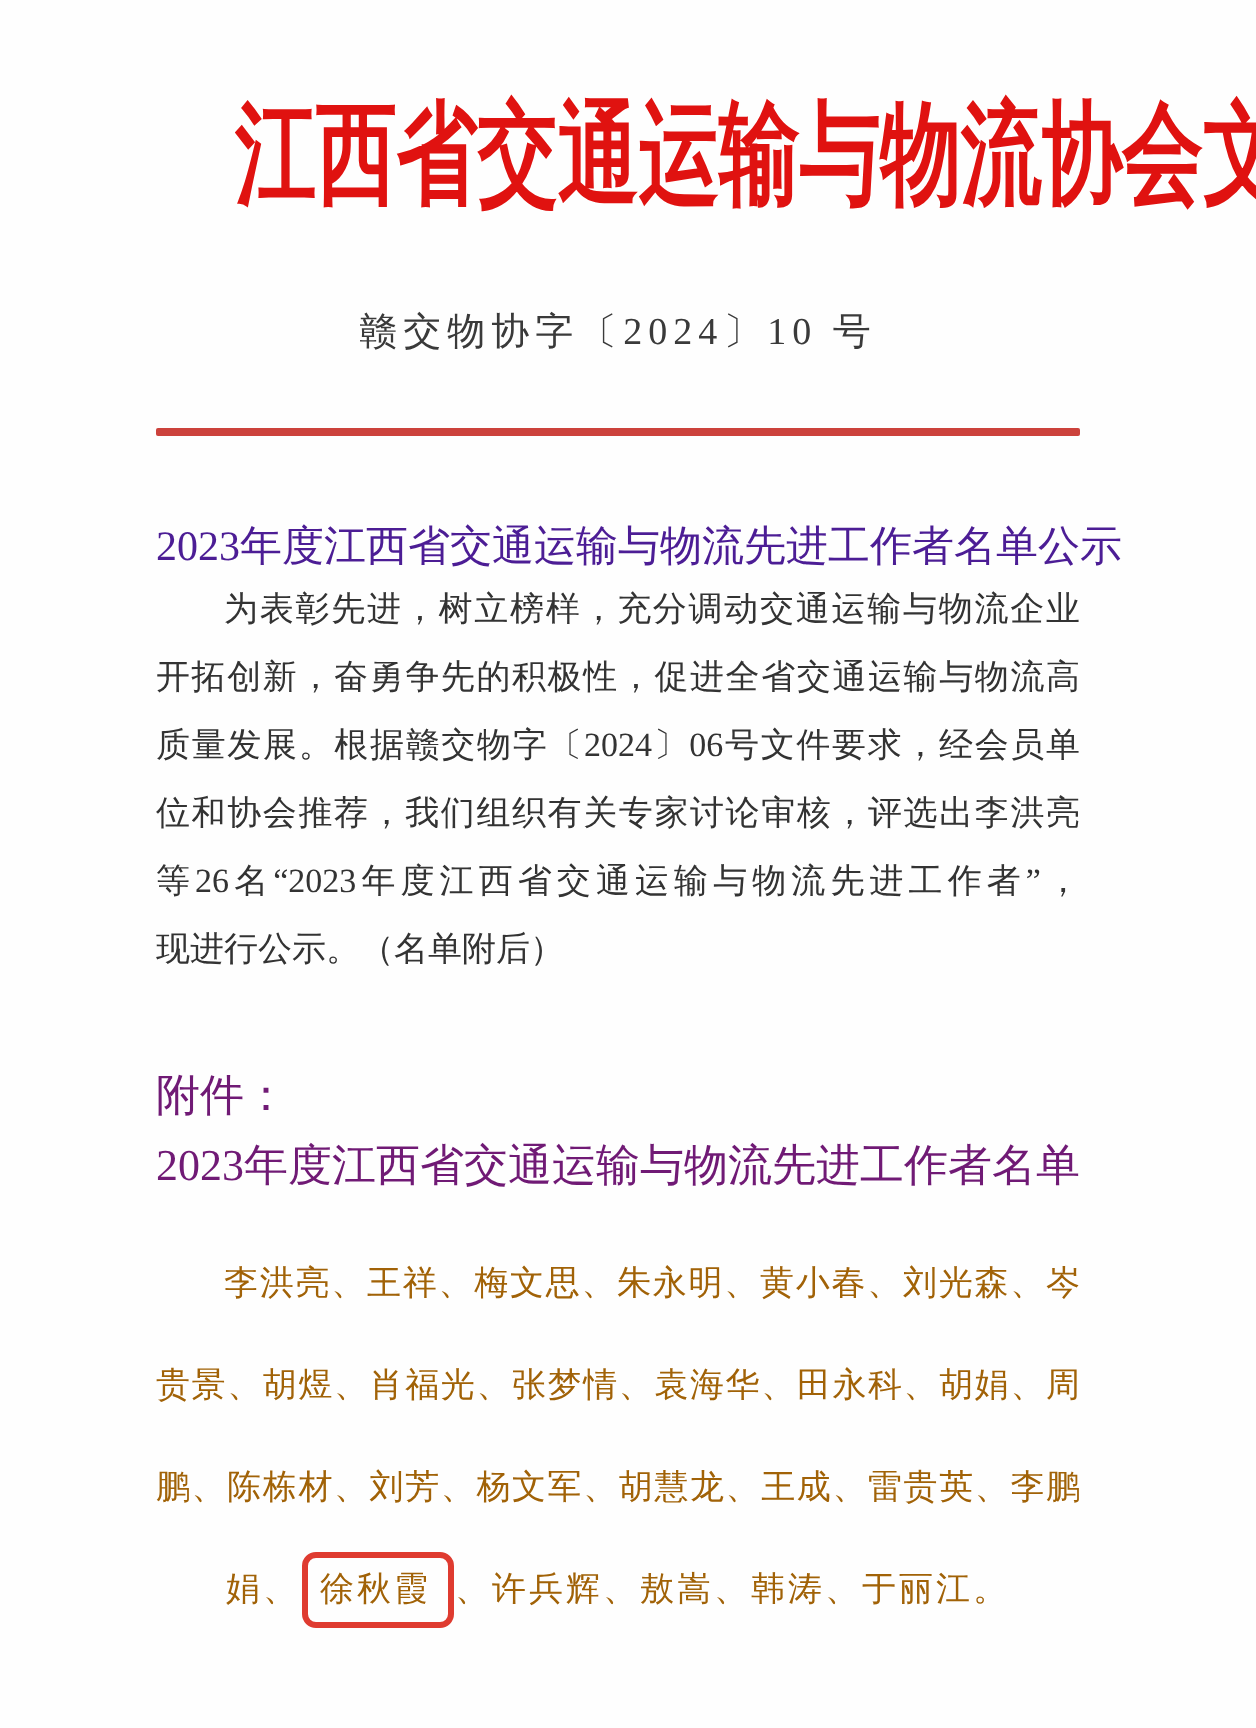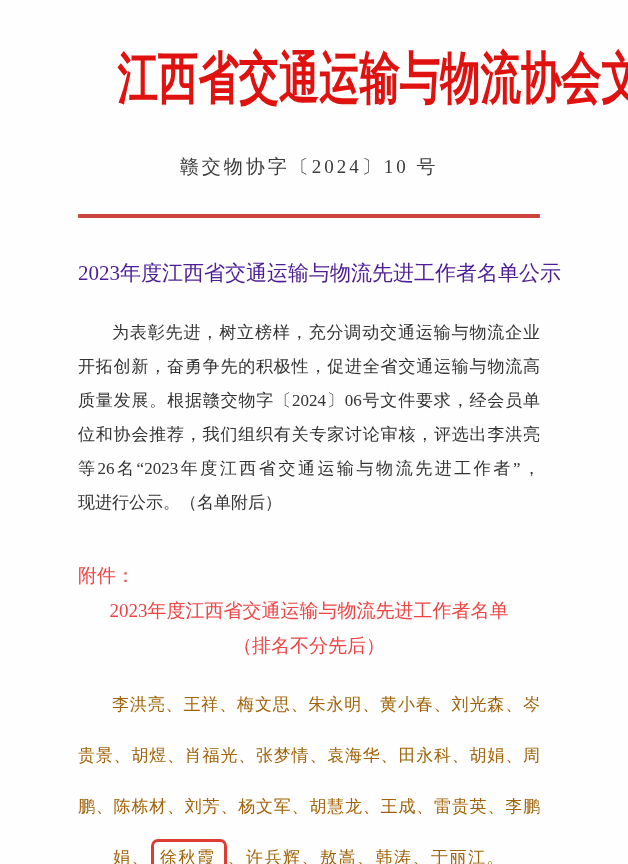--- a/index.html
+++ b/index.html
@@ -47,38 +47,38 @@
   }
   .doc-title {
     margin-top: 40px;
     text-align: center;
     font-size: 21px;
     font-weight: 400;
     color: #4c1d95;
     line-height: 30px;
     white-space: nowrap;
   }
-  .body-block { margin-top: 28px; }
+  .body-block { }
   .bline {
     font-size: 17px;
     line-height: 34px;
     color: #333333;
     white-space: nowrap;
   }
   .jline {
     white-space: normal;
     text-align: justify;
     text-align-last: justify;
   }
   .indent { text-indent: 2em; }
   .attach-block { margin-top: 38px; }
   .aline {
-    font-size: 19px;
+    font-size: 22px;
     line-height: 35px;
-    color: #ef4444;
+    color: #701a75;
   }
   .center { text-align: center; }
   .names-block { margin-top: 16px; }
   .nline {
     font-size: 17px;
     line-height: 51px;
     color: #a16207;
   }
   .nline.last {
     letter-spacing: 1.5px;
@@ -113,21 +113,20 @@
     <div class="bline jline">开拓创新，奋勇争先的积极性，促进全省交通运输与物流高</div>
     <div class="bline jline">质量发展。根据赣交物字〔2024〕06号文件要求，经会员单</div>
     <div class="bline jline">位和协会推荐，我们组织有关专家讨论审核，评选出李洪亮</div>
     <div class="bline jline">等26名“2023年度江西省交通运输与物流先进工作者”，</div>
     <div class="bline">现进行公示。（名单附后）</div>
   </div>
 
   <div class="attach-block">
     <div class="aline">附件：</div>
     <div class="aline center">2023年度江西省交通运输与物流先进工作者名单</div>
-    <div class="aline center">（排名不分先后）</div>
   </div>
 
   <div class="names-block">
     <div class="nline jline indent">李洪亮、王祥、梅文思、朱永明、黄小春、刘光森、岑</div>
     <div class="nline jline">贵景、胡煜、肖福光、张梦情、袁海华、田永科、胡娟、周</div>
     <div class="nline jline">鹏、陈栋材、刘芳、杨文军、胡慧龙、王成、雷贵英、李鹏</div>
     <div class="nline last">
       <span>娟、</span><span class="hl-box"><span>徐秋霞</span></span><span>、许兵辉、敖嵩、韩涛、于丽江。</span>
     </div>
   </div>

